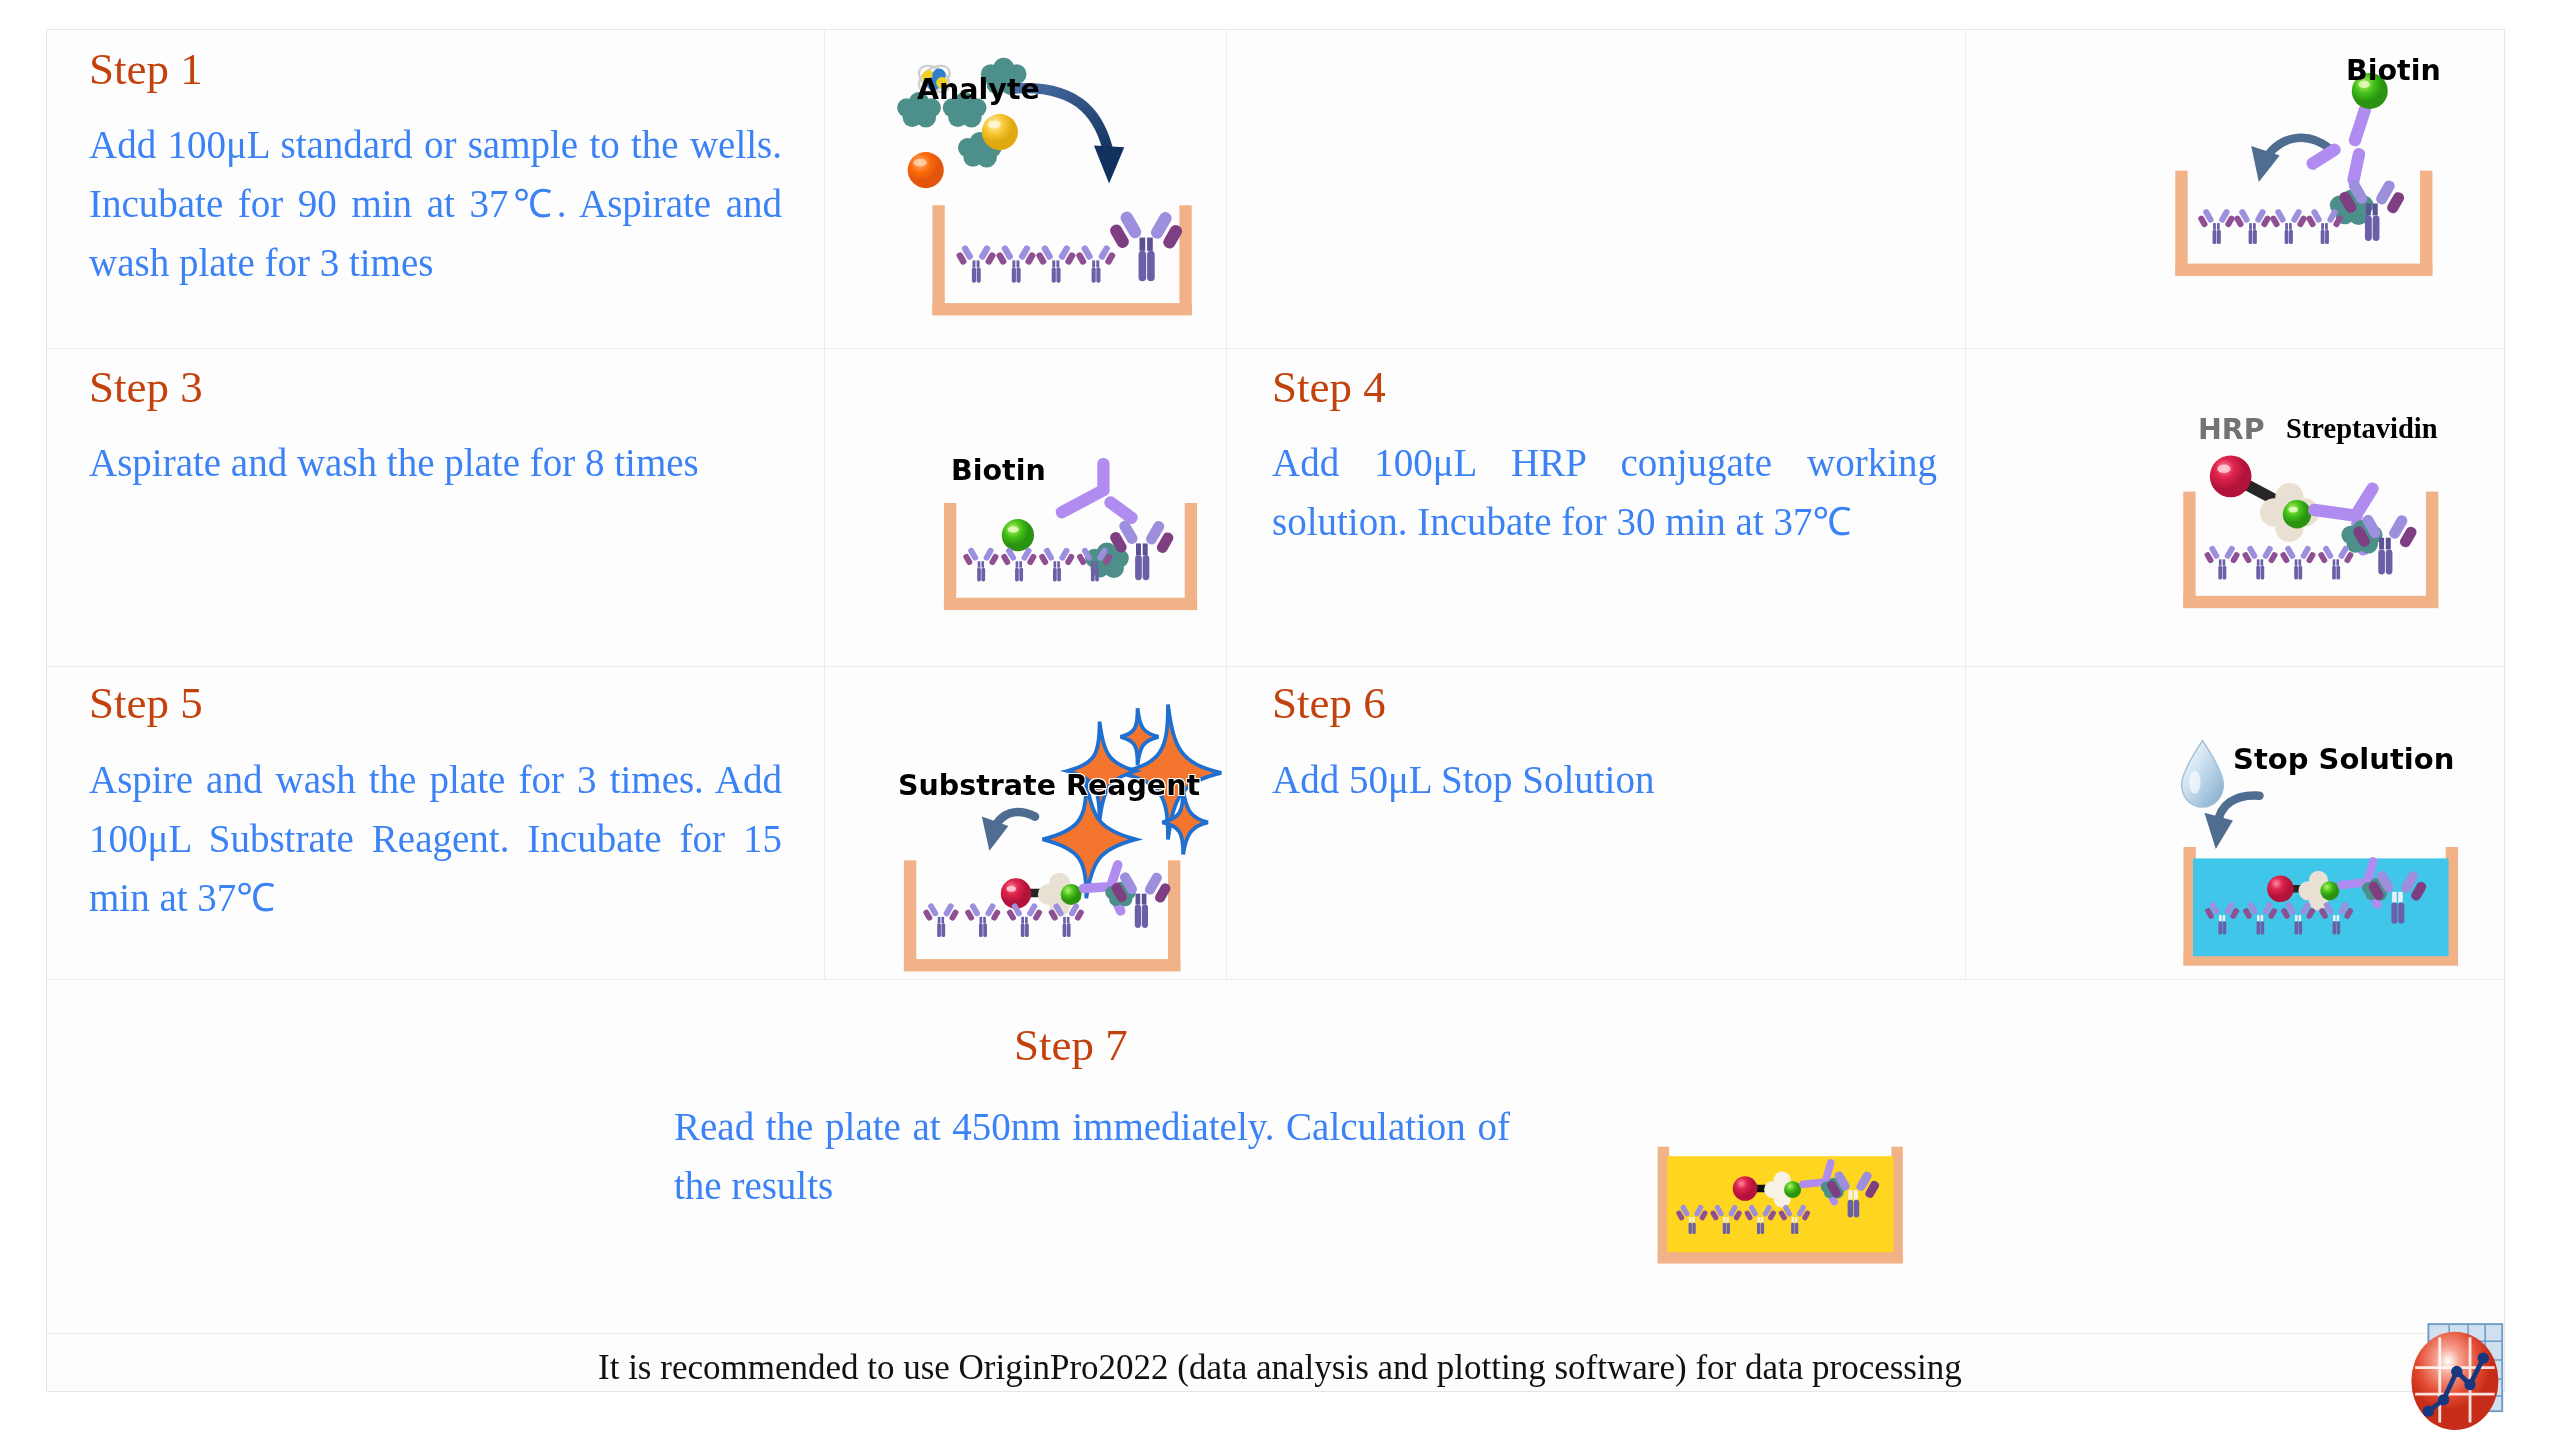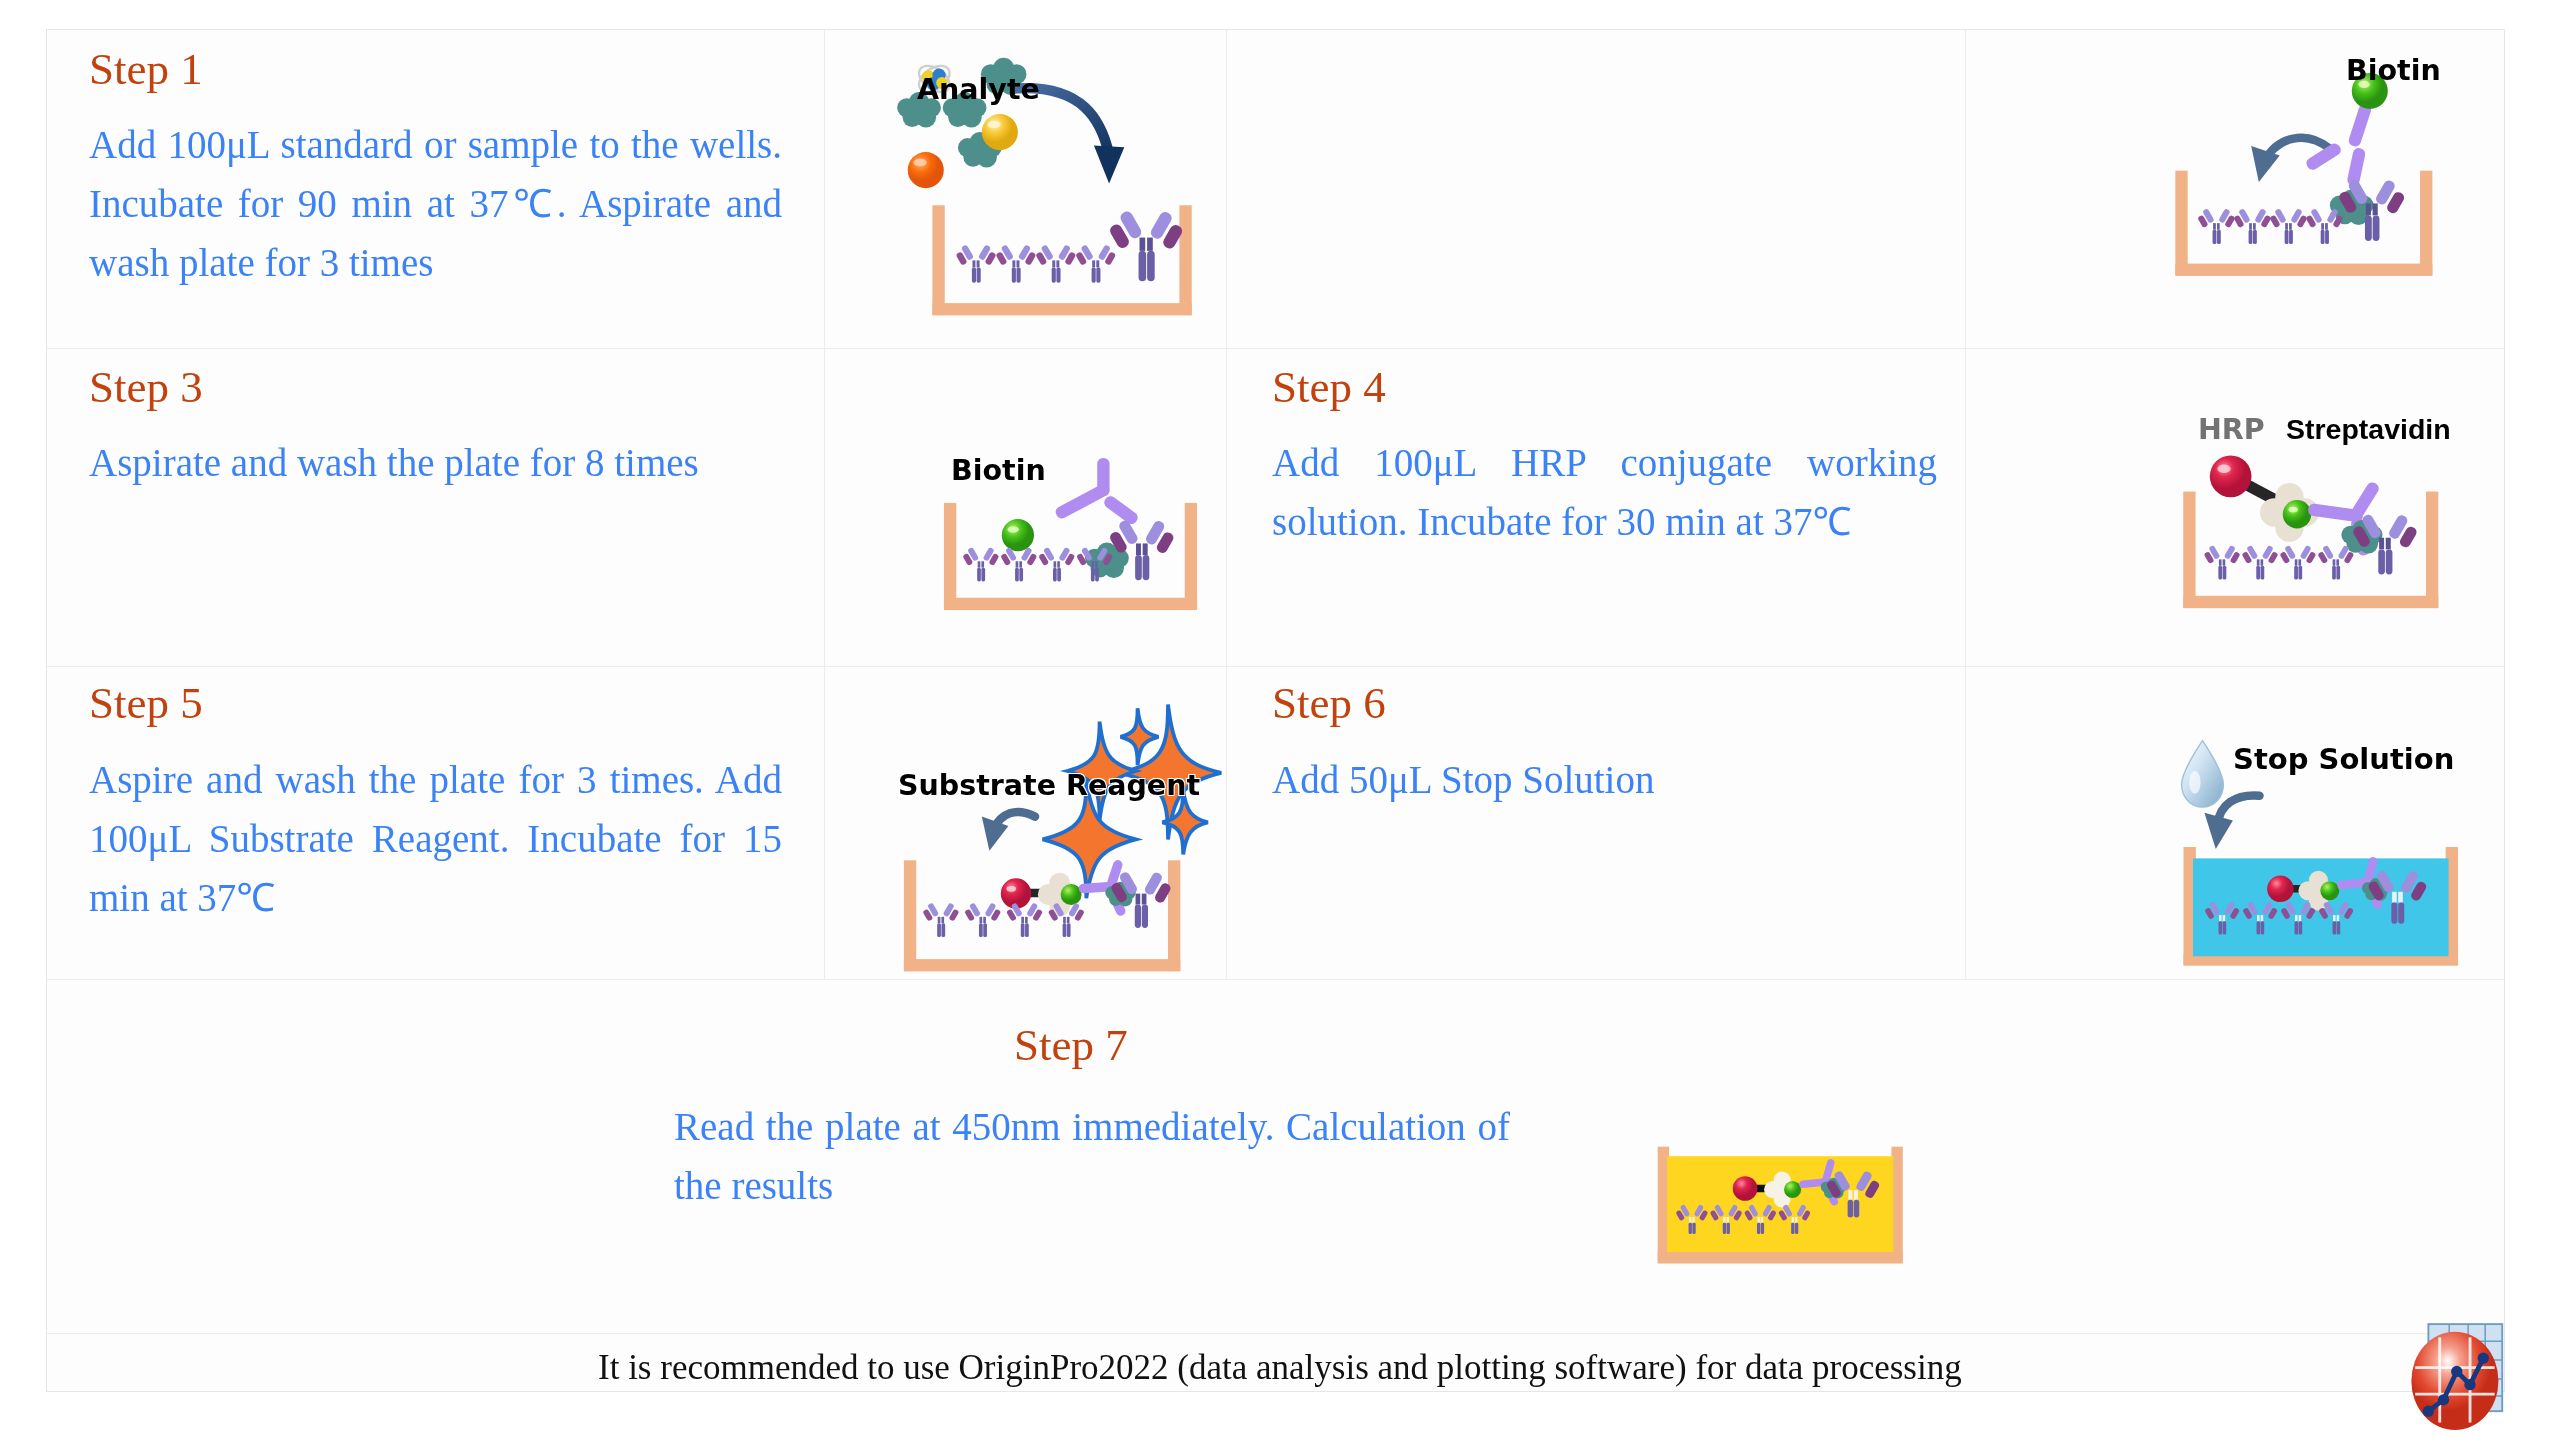--- a/index.html
+++ b/index.html
@@ -454,21 +454,21 @@
         <rect x="-16" y="-20" width="13" height="26" rx="6" fill="#7e3f82" transform="rotate(-30 -10 -8)"></rect>
         <rect x="29" y="-34" width="13" height="30" rx="6" fill="#9d8ede" transform="rotate(30 35 -20)"></rect>
         <rect x="41" y="-20" width="13" height="26" rx="6" fill="#7e3f82" transform="rotate(30 47 -8)"></rect>
         <rect x="12" y="-6" width="6" height="14" fill="#5b5296"></rect>
           <rect x="20" y="-6" width="6" height="14" fill="#5b5296"></rect>
         <rect x="11" y="8" width="8" height="30" rx="4" fill="#6b5fa8"></rect>
           <rect x="20" y="8" width="8" height="30" rx="4" fill="#6b5fa8"></rect>
       </g>
     </svg>
     <div style="position:absolute;left:53px;top:3.8px;font-family:'DejaVu Sans',sans-serif;font-weight:bold;font-size:28.5px;color:#737373;">HRP</div>
-    <div style="position:absolute;left:141px;top:3.8px;font-family:Liberation Sans, sans-serif;font-weight:bold;font-size:28.5px;color:#000;">Streptavidin</div>
+    <div style="position:absolute;left:141px;top:3.8px;font-family:Liberation Serif, serif;font-weight:bold;font-size:28.5px;color:#000;">Streptavidin</div>
   </div>
 
   <div class="cell" style="left:0;top:636px;width:777px;height:313px;">
     <div class="step-title" style="position:absolute;left:42px;top:15px;">Step 5</div>
     <div class="step-body" style="position:absolute;left:42px;top:84px;width:693px;">Aspire and wash the plate for 3 times. Add 100μL Substrate Reagent. Incubate for 15 min at 37℃</div>
   </div>
 
   <div class="art" style="left:836px;top:665px;">
     <svg width="342" height="285" viewBox="0 0 360 300">
       <defs>

